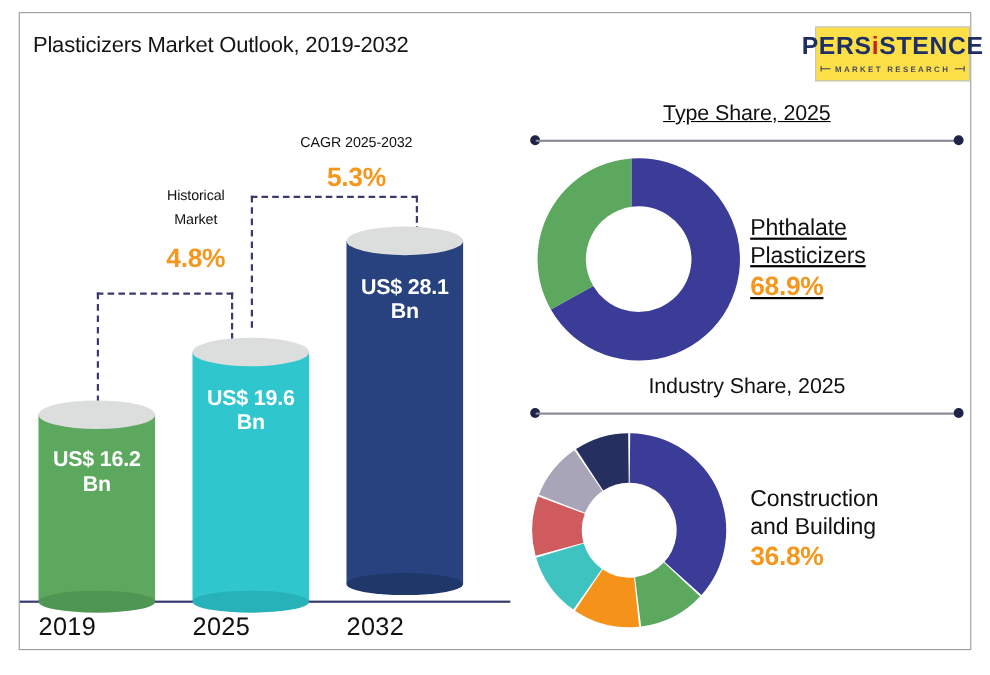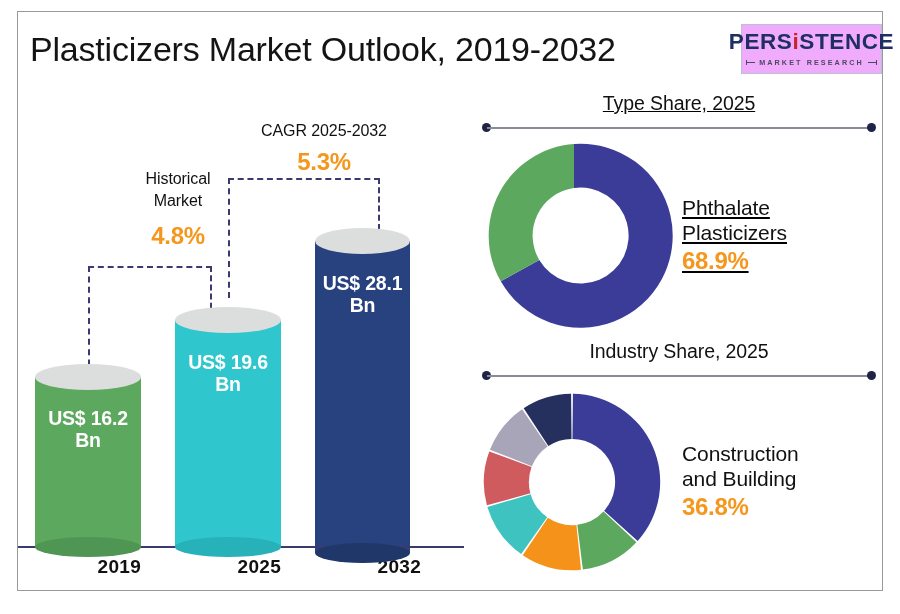--- a/index.html
+++ b/index.html
@@ -30,37 +30,37 @@
     border: 1px solid #9a9a9a;
     box-sizing: border-box;
     pointer-events: none;
   }
 
   
   #title {
     position: absolute;
     left: 30px;
     top: 30px;
-    font-size: 34px;
+    font-size: 20px;
     font-weight: 400;
     color: #141414;
     letter-spacing: -0.2px;
     white-space: nowrap;
     text-align: right;
   }
 
   #logo {
     position: absolute;
     left: 741px;
     top: 24px;
     width: 141px;
     height: 50px;
     border: 1px solid #b9c2d4;
     box-sizing: border-box;
-    background: #f0abfc;
+    background: #fde047;
     display: flex;
     flex-direction: column;
     align-items: center;
     justify-content: center;
   }
   #logo .logo-word {
     font-size: 22.5px;
     font-weight: 700;
     color: #1f2f63;
     letter-spacing: 0.6px;
@@ -143,41 +143,41 @@
     font-size: 19.5px;
     font-weight: 700;
     line-height: 1.12;
     z-index: 4;
     letter-spacing: -0.2px;
   }
   .bar-year {
     position: absolute;
     left: 0;
     width: 100%;
-    text-align: right;
-    font-size: 19px;
-    font-weight: 700;
+    text-align: left;
+    font-size: 23px;
+    font-weight: 400;
     color: #111111;
     letter-spacing: 0.3px;
   }
 
   #axis-line {
     position: absolute;
     left: 0px;
     top: 446px;
     width: 446px;
     height: 2px;
     background: #3a3a6e;
   }
 
   
   .callout-title {
     position: absolute;
     text-align: center;
-    font-size: 16px;
+    font-size: 13px;
     color: #111111;
     line-height: 1.16;
     letter-spacing: -0.1px;
   }
   .callout-pct {
     position: absolute;
     text-align: center;
     font-size: 24px;
     font-weight: 700;
     color: #f5971d;
@@ -312,21 +312,21 @@
     <div class="bar-group" style="left:157px; top:207px; width:106px; height:240px;">
       <div class="bar-foot" style="bottom:-10px; background:#27b1b8;"></div>
       <div class="bar-body" style="top:13px; bottom:0; background:#2fc7cd;"></div>
       <div class="bar-cap" style="top:0;"></div>
       <div class="bar-value" style="top:45px;">
         <span>US$ 19.6</span><br>
         <span>Bn</span>
       </div>
     </div>
 
-    <div class="bar-group" style="left:297px; top:128px; width:95px; height:325px;">
+    <div class="bar-group" style="left:297px; top:106px; width:106px; height:325px;">
       <div class="bar-foot" style="bottom:-10px; background:#1f3769;"></div>
       <div class="bar-body" style="top:13px; bottom:0; background:#27427e;"></div>
       <div class="bar-cap" style="top:0;"></div>
       <div class="bar-value" style="top:45px;">
         <span>US$ 28.1</span><br>
         <span>Bn</span>
       </div>
     </div>
 
     <div id="axis-line"></div>

